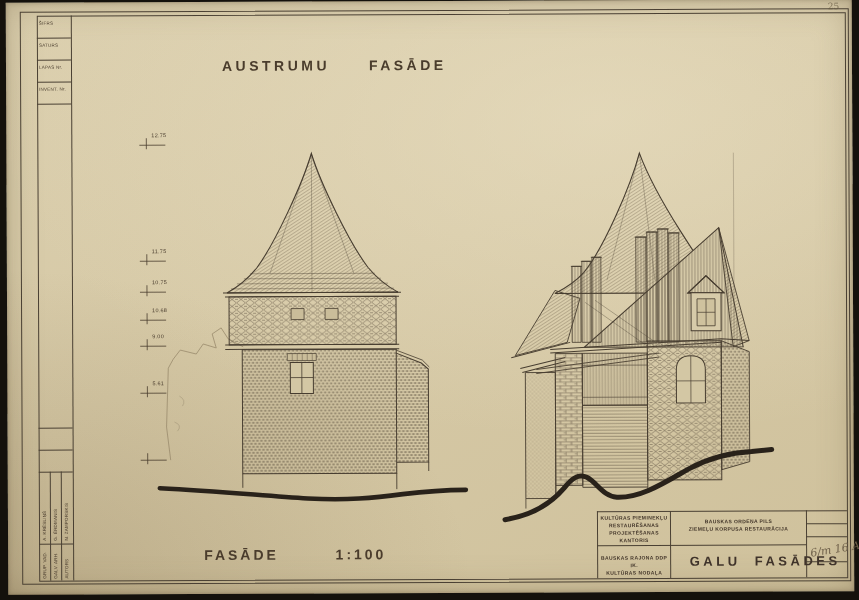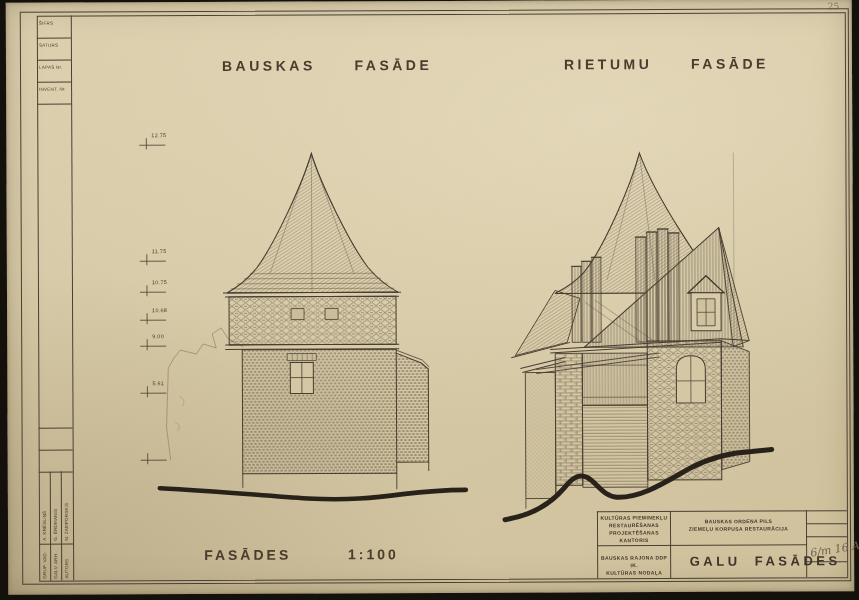--- a/index.html
+++ b/index.html
@@ -42,24 +42,23 @@
   <div class="cornerbox" style="top:35px;">
     <div class="lbl abs" style="left:2px;top:5px;">SATURS</div>
   </div>
   <div class="cornerbox" style="top:57px;">
     <div class="lbl abs" style="left:2px;top:5px;">LAPAS Nr.</div>
   </div>
   <div class="cornerbox" style="top:79px;">
     <div class="lbl abs" style="left:2px;top:5px;">INVENT. Nr.</div>
   </div>
 
-  <div class="abs hdr" style="left:216px;top:56px;">BAUSKAS  FASĀDE</div>
-  <div class="abs hdr" style="left:558px;top:56px;">RIETUMU  FASĀDE</div>
-
-  <div class="abs hdr" style="left:196px;top:545px;letter-spacing:3px;">FASĀDES   1:100</div>
+  <div class="abs hdr" style="left:216px;top:56px;">AUSTRUMU  FASĀDE</div>
+
+  <div class="abs hdr" style="left:196px;top:545px;letter-spacing:3px;">FASĀDE   1:100</div>
 
   <div class="abs elev" style="left:145px;top:130px;">12.75</div>
   <div class="abs elev" style="left:145px;top:246px;">11.75</div>
   <div class="abs elev" style="left:145px;top:277px;">10.75</div>
   <div class="abs elev" style="left:145px;top:305px;">10.68</div>
   <div class="abs elev" style="left:145px;top:331px;">9.00</div>
   <div class="abs elev" style="left:145px;top:378px;">5.61</div>
 
   <div class="abs pencil" style="left:822px;top:2px;">25</div>
 

